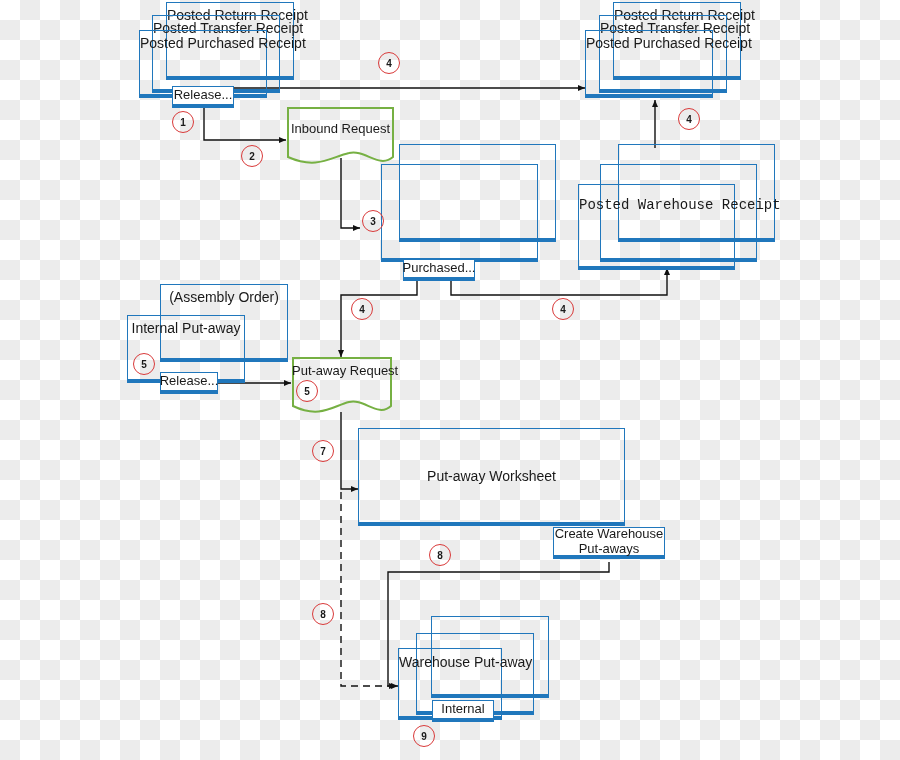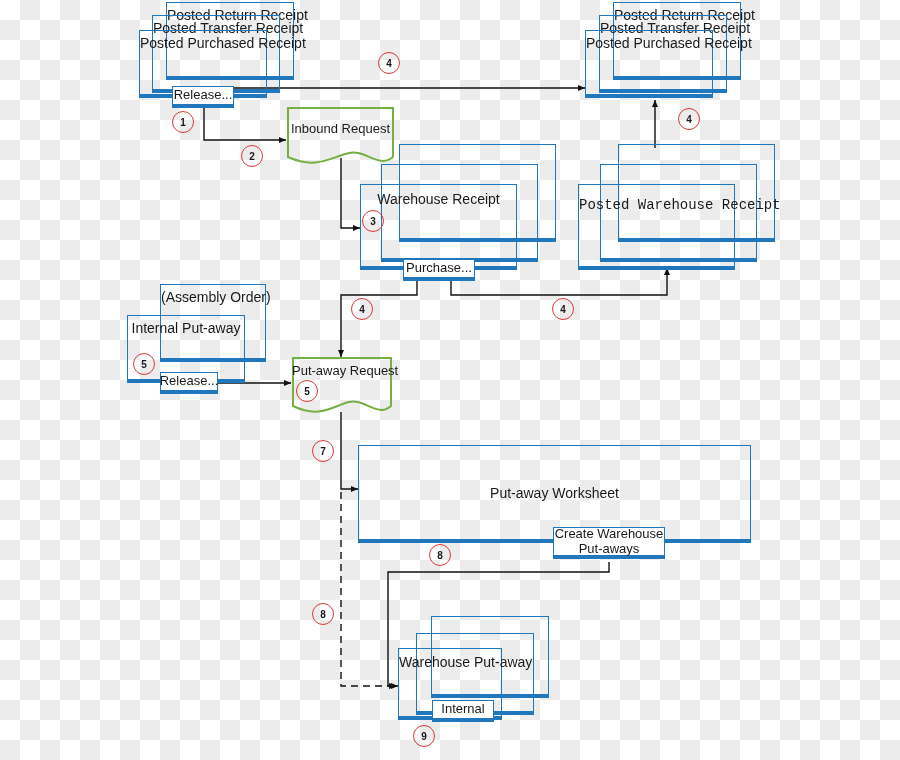--- a/index.html
+++ b/index.html
@@ -140,56 +140,53 @@
     <svg width="107" height="62" viewBox="0 0 107 62" xmlns="http://www.w3.org/2000/svg">
       <path d="M1,1 L106,1 L106,50 C92,62 78,42 62,46 C44,50 30,63 1,50 Z" fill="none" stroke="#76B043" stroke-width="2"></path>
     </svg>
     <div class="doc-label" style="top:14px;">Inbound Request</div>
   </div>
 
   <div class="card ghost" style="left:399px;top:144px;width:157px;height:98px;">
   </div>
   <div class="card ghost" style="left:381px;top:164px;width:157px;height:98px;">
   </div>
-  <div class="card" style="left:360px;top:184px;width:157px;height:86px;">
-    <div class="card-label" style="top:6px;">Warehouse Receipt</div>
-  </div>
   <div class="marker" style="left:362px;top:210px;">3</div>
-  <div class="btn" style="left:403px;top:259px;width:72px;height:22px;">Purchase...</div>
+  <div class="btn" style="left:403px;top:259px;width:72px;height:22px;">Purchased...</div>
 
   <div class="card ghost" style="left:618px;top:144px;width:157px;height:98px;">
   </div>
   <div class="card ghost" style="left:600px;top:164px;width:157px;height:98px;">
   </div>
   <div class="card" style="left:578px;top:184px;width:157px;height:86px;">
     <div class="card-label" style="top:12px;font-family:Liberation Mono, monospace;">Posted Warehouse Receipt</div>
   </div>
 
   <div class="marker" style="left:351px;top:298px;">4</div>
   <div class="marker" style="left:552px;top:298px;">4</div>
 
-  <div class="card ghost" style="left:160px;top:284px;width:106px;height:78px;">
+  <div class="card ghost" style="left:160px;top:284px;width:128px;height:78px;">
     <div class="card-label" style="top:4px;">(Assembly Order)</div>
   </div>
   <div class="card" style="left:127px;top:315px;width:118px;height:68px;padding-left:28px;">
     <div class="card-label" style="top:4px;">Internal Put-away</div>
   </div>
   <div class="marker" style="left:133px;top:353px;">5</div>
   <div class="btn" style="left:160px;top:372px;width:58px;height:22px;">Release...</div>
 
   <div class="doc" style="left:292px;top:357px;width:100px;height:61px;">
     <svg width="100" height="61" viewBox="0 0 100 61" xmlns="http://www.w3.org/2000/svg">
       <path d="M1,1 L99,1 L99,49 C86,61 72,41 57,45 C41,49 28,62 1,49 Z" fill="none" stroke="#76B043" stroke-width="2"></path>
     </svg>
     <div class="doc-label" style="top:6px;">Put-away Request</div>
   </div>
   <div class="marker" style="left:296px;top:380px;">5</div>
   <div class="marker" style="left:312px;top:440px;">7</div>
 
-  <div class="card" style="left:358px;top:445px;width:393px;height:98px;">
+  <div class="card" style="left:358px;top:428px;width:267px;height:98px;">
     <div class="card-label" style="top:39px;">Put-away Worksheet</div>
   </div>
   <div class="btn" style="left:553px;top:527px;width:112px;height:32px;flex-direction:column;">
     <span>Create Warehouse</span>
     <span>Put-aways</span>
   </div>
   <div class="marker" style="left:429px;top:544px;">8</div>
   <div class="marker" style="left:312px;top:603px;">8</div>
 
   <div class="card ghost" style="left:431px;top:616px;width:118px;height:82px;">

